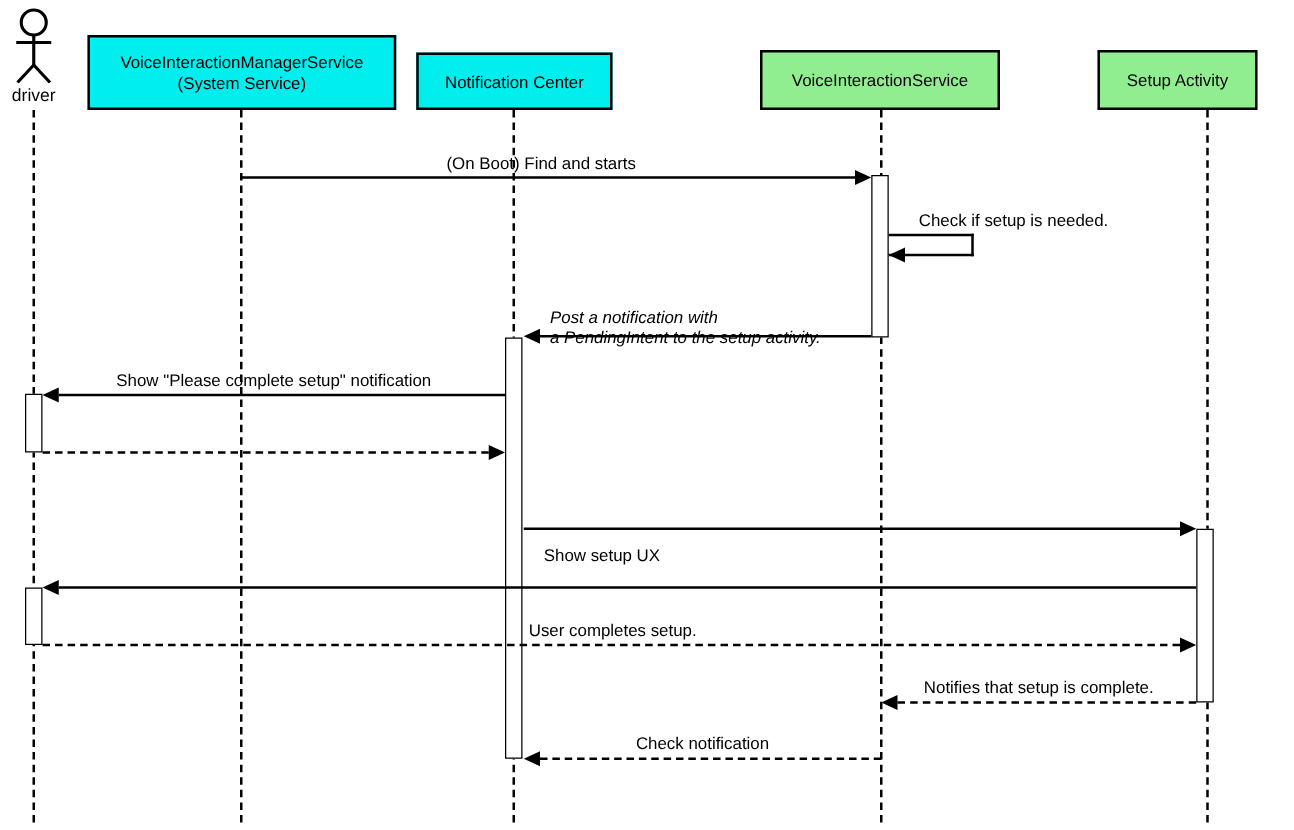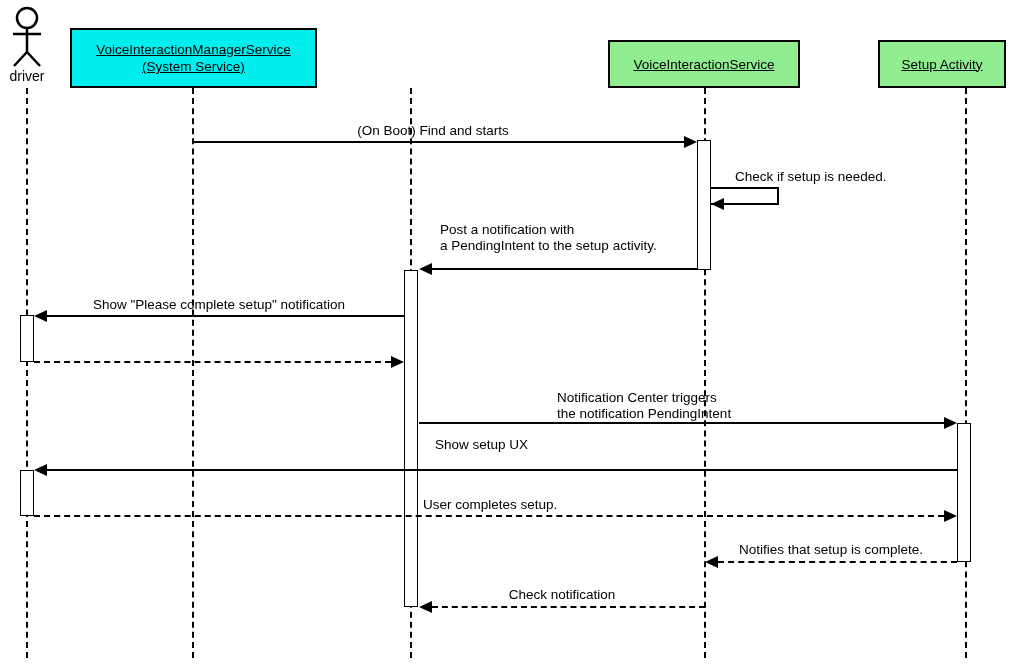--- a/index.html
+++ b/index.html
@@ -27,21 +27,20 @@
     border: 2px solid var(--c-line);
     display: flex;
     align-items: center;
     justify-content: center;
     text-align: center;
     font-size: 13.5px;
     line-height: 17px;
     white-space: pre-line;
     color: #000;
     z-index: 4;
-    text-decoration: underline;
   }
   .pbox.cyan  { background: var(--c-cyan); }
   .pbox.green { background: var(--c-green); }
   .lifeline {
     position: absolute;
     width: 0;
     border-left: 2px dashed var(--c-line);
     z-index: 1;
   }
   .activation {
@@ -109,20 +108,21 @@
     <circle cx="27" cy="13" r="10" fill="#ffffff" stroke="#000000" stroke-width="2.5"></circle>
     <line x1="27" y1="23" x2="27" y2="47" stroke="#000000" stroke-width="2.5"></line>
     <line x1="13" y1="29" x2="41" y2="29" stroke="#000000" stroke-width="2.5"></line>
     <line x1="27" y1="47" x2="14" y2="61" stroke="#000000" stroke-width="2.5"></line>
     <line x1="27" y1="47" x2="40" y2="61" stroke="#000000" stroke-width="2.5"></line>
   </svg>
   <div class="actor-label" style="left:0px; top:68px; width:54px;">driver</div>
 
   <div class="pbox cyan" style="left:70px; top:28px; width:247px; height:60px;">VoiceInteractionManagerService
 (System Service)</div>
+  <div class="pbox cyan" style="left:333px; top:42px; width:157px; height:46px;">Notification Center</div>
   <div class="pbox green" style="left:608px; top:40px; width:192px; height:48px;">VoiceInteractionService</div>
   <div class="pbox green" style="left:878px; top:40px; width:128px; height:48px;">Setup Activity</div>
 
   <div class="lifeline" style="left:26px;  top:88px; height:570px;"></div>
   <div class="lifeline" style="left:192px; top:88px; height:570px;"></div>
   <div class="lifeline" style="left:410px; top:88px; height:570px;"></div>
   <div class="lifeline" style="left:704px; top:88px; height:570px;"></div>
   <div class="lifeline" style="left:965px; top:88px; height:570px;"></div>
 
   <div class="activation" style="left:697px; top:140px; height:130px;"></div>
@@ -132,34 +132,32 @@
   <div class="activation" style="left:20px;  top:470px; height:46px;"></div>
 
   <div class="mlabel center" style="left:193px; top:123px; width:480px;">(On Boot) Find and starts</div>
   <div class="mline" style="left:193px; top:141px; width:491px;"></div>
   <div class="arr right" style="left:684px; top:136px;"></div>
 
   <div class="mlabel" style="left:735px; top:169px;">Check if setup is needed.</div>
   <div class="selfloop" style="left:711px; top:187px; width:68px; height:18px;"></div>
   <div class="arr left" style="left:711px; top:198px;"></div>
 
-  <div class="mlabel" style="left:440px; top:222px;">Post a notification with
+  <div class="mlabel" style="left:440px; top:246px;font-style:italic;">Post a notification with
 a PendingIntent to the setup activity.</div>
   <div class="mline" style="left:432px; top:268px; width:265px;"></div>
   <div class="arr left" style="left:419px; top:263px;"></div>
 
   <div class="mlabel center" style="left:34px; top:297px; width:370px;">Show "Please complete setup" notification</div>
   <div class="mline" style="left:47px; top:315px; width:357px;"></div>
   <div class="arr left" style="left:34px; top:310px;"></div>
 
   <div class="mline dashed" style="left:34px; top:361px; width:357px;"></div>
   <div class="arr right" style="left:391px; top:356px;"></div>
 
-  <div class="mlabel" style="left:557px; top:390px;">Notification Center triggers
-the notification PendingIntent</div>
   <div class="mline" style="left:419px; top:422px; width:525px;"></div>
   <div class="arr right" style="left:944px; top:417px;"></div>
 
   <div class="mlabel" style="left:435px; top:437px;">Show setup UX</div>
   <div class="mline" style="left:47px; top:469px; width:910px;"></div>
   <div class="arr left" style="left:34px; top:464px;"></div>
 
   <div class="mlabel" style="left:423px; top:497px;">User completes setup.</div>
   <div class="mline dashed" style="left:34px; top:515px; width:910px;"></div>
   <div class="arr right" style="left:944px; top:510px;"></div>

